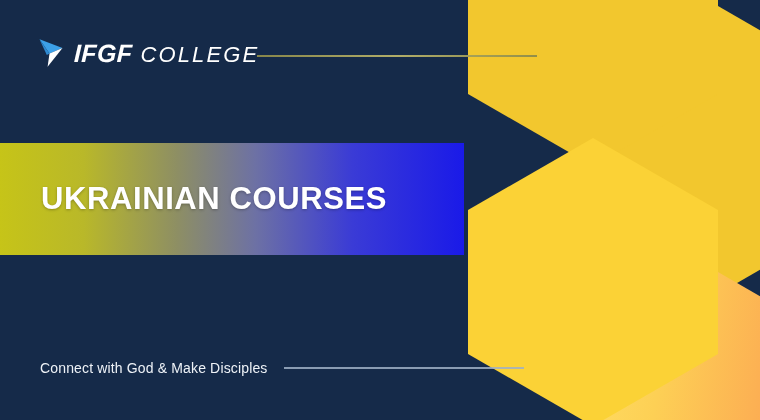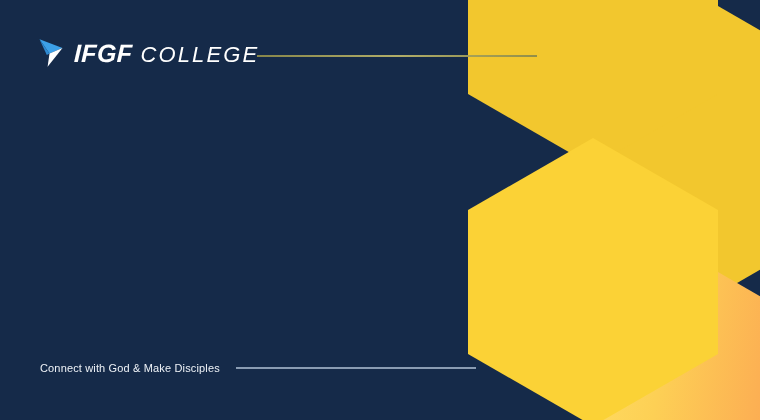--- a/index.html
+++ b/index.html
@@ -127,21 +127,21 @@
   #tagline-row {
     position: absolute;
     left: 40px;
     top: 358px;
     display: flex;
     align-items: center;
     height: 20px;
   }
   #tagline-text {
     color: #eef2f7;
-    font-size: 11px;
+    font-size: 14px;
     font-weight: 400;
     letter-spacing: .15px;
     white-space: nowrap;
   }
   #tagline-rule {
     width: 240px;
     height: 1.6px;
     margin-left: 16px;
     background: #9fb0c6;
     opacity: .85;
@@ -165,19 +165,22 @@
       <path d="M1.5 1.2 L11.5 15.5 L8.8 17.0 Z" fill="#2f8ad2"></path>
       <path d="M11.5 15.5 L24.5 10.0 L9.6 28.8 Z" fill="#ffffff"></path>
     </svg>
     <div id="logo-text">
       <span id="brand-primary">IFGF</span>
       <span id="brand-secondary">COLLEGE</span>
     </div>
   </div>
   <div id="header-rule"></div>
 
+  <div id="title-band">
+    <span id="title-text">UKRAINIAN COURSES</span>
+  </div>
 
   <div id="tagline-row">
     <span id="tagline-text">Connect with God &amp; Make Disciples</span>
     <span id="tagline-rule"></span>
   </div>
 
 </div>
 
 </body></html>

